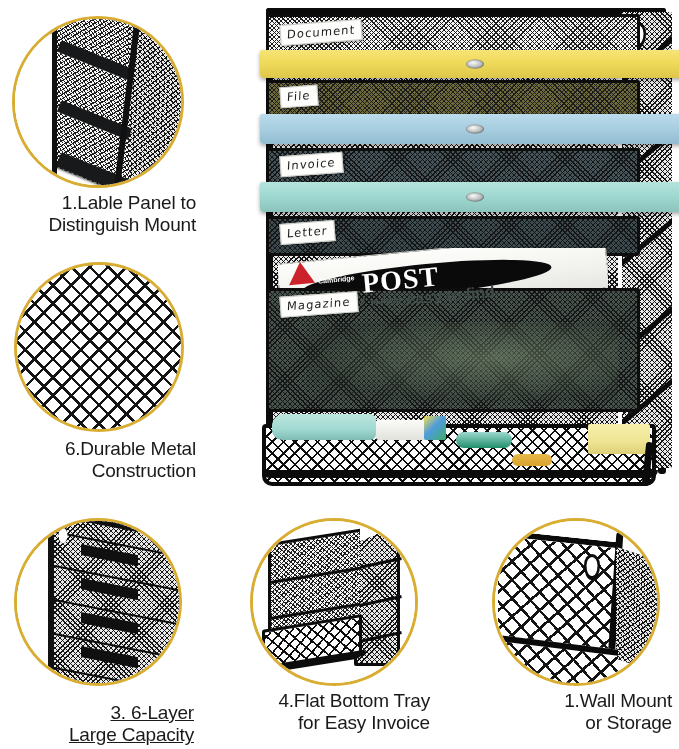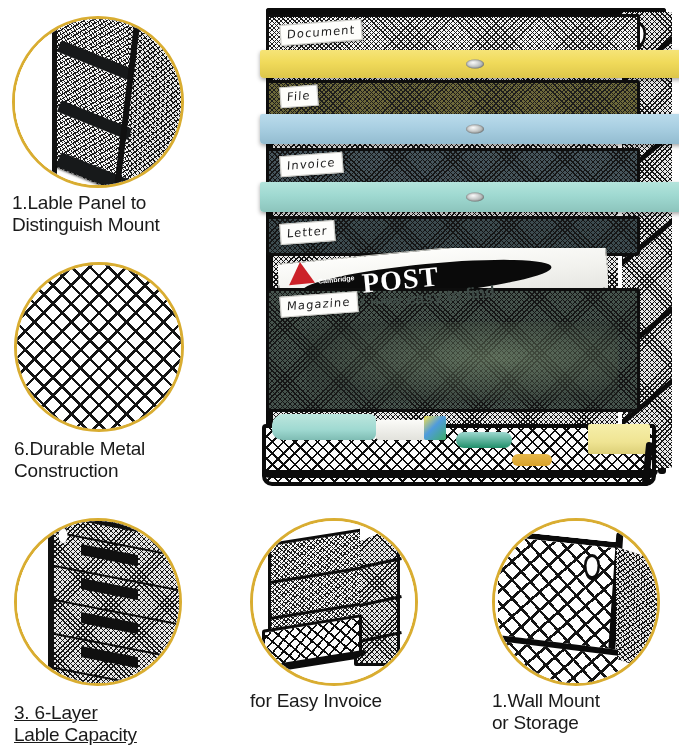--- a/index.html
+++ b/index.html
@@ -18,21 +18,21 @@
     position: absolute; inset: 0;
     border-radius: 50%;
     border: 3px solid #D9AD31;
     overflow: hidden;
     background: #fff;
   }
   .circle-inner { position:absolute; inset:-3px; overflow:hidden; border-radius:50%; }
   .caption {
     position: absolute;
     width: 100%;
-    text-align: left;
+    text-align: right;
     color: #1a1a1a;
     font-size: 19px;
     line-height: 1.18;
     letter-spacing: -0.2px;
   }
   .caption .l2 { display:block; }
   .mesh-micro {
     background-color:#f7f7f7;
     background-image:
       repeating-linear-gradient(45deg, #1d1d1d 0 0.9px, transparent 0.9px 3.2px),
@@ -254,21 +254,21 @@
             <div class="c3-line" style="top:26px;"></div>
           </div>
           <div class="c3-frame"></div>
           <div class="keyhole" style="left:44px; top:6px; width:10px; height:16px; transform:scale(.8);"></div>
           <div style="position:absolute; left:0; top:0; width:34px; height:100%; background:#fff;"></div>
         </div>
       </div>
     </div>
     <div class="caption" style="top:184px;text-decoration:underline;">
       <span>3. 6-Layer</span>
-      <span class="l2">Lable Capacity</span>
+      <span class="l2">Large Capacity</span>
     </div>
   </div>
 
   <div class="callout" style="left:250px; top:518px; width:180px; height:226px;">
     <div class="circle-wrap" style="position:absolute; left:0; top:0; width:168px; height:168px;">
       <div class="circle">
         <div class="circle-inner">
           <div style="position:absolute; inset:0; background:#fff;"></div>
 
           <div class="mesh-dense" style="position:absolute; left:104px; top:6px; width:46px; height:142px;
@@ -284,20 +284,21 @@
           <div style="position:absolute; left:18px; top:56px; width:92px; height:3px; background:#0c0c0c; transform:skewY(-9deg);"></div>
           <div style="position:absolute; left:18px; top:92px; width:92px; height:3px; background:#0c0c0c; transform:skewY(-9deg);"></div>
 
           <div class="mesh-mid" style="position:absolute; left:12px; top:104px; width:100px; height:44px; transform:skewY(-9deg);
                       border:3px solid #0c0c0c; border-radius:2px 2px 6px 6px;"></div>
           <div style="position:absolute; left:10px; top:140px; width:106px; height:6px; background:#0c0c0c; border-radius:4px; transform:skewY(-9deg);"></div>
         </div>
       </div>
     </div>
     <div class="caption" style="top:172px;">
+      <span>4.Flat Bottom Tray</span>
       <span class="l2">for Easy Invoice</span>
     </div>
   </div>
 
   <div class="callout" style="left:492px; top:518px; width:180px; height:226px;">
     <div class="circle-wrap" style="position:absolute; left:0; top:0; width:168px; height:168px;">
       <div class="circle">
         <div class="circle-inner">
           <div style="position:absolute; inset:0; background:#fff;"></div>
 

